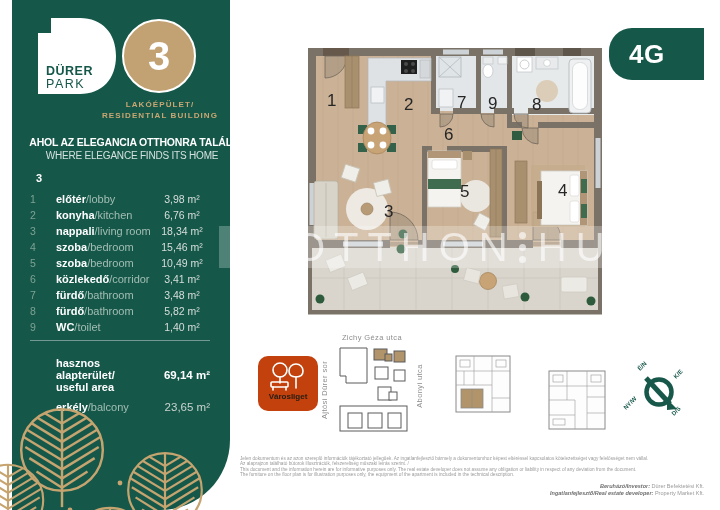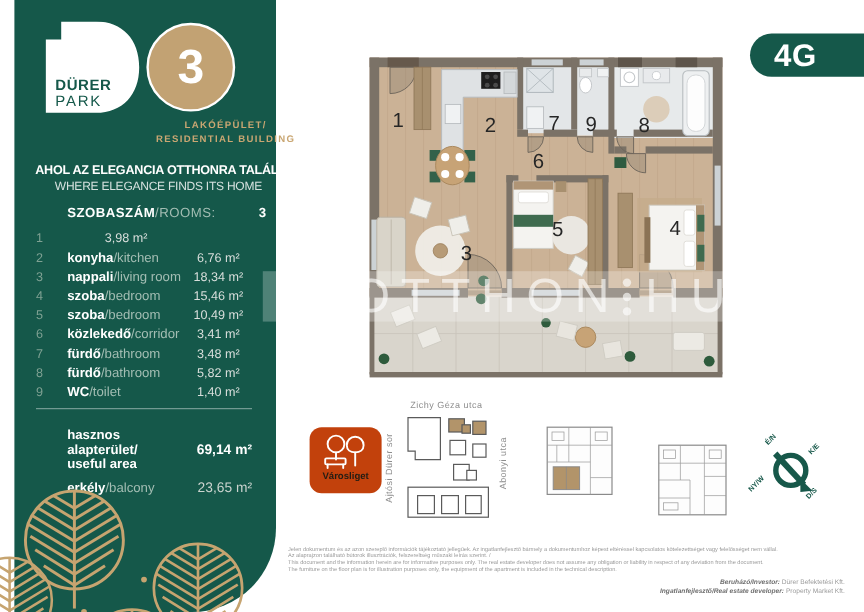--- a/index.html
+++ b/index.html
@@ -7,21 +7,21 @@
   #page{position:relative;width:720px;height:510px;background:#ffffff;overflow:hidden;margin:0 auto;}
 
   
   #sidebar{position:absolute;left:12px;top:0;width:218px;height:510px;background:#15584A;
            border-bottom-right-radius:70px;}
   #dlogo{position:absolute;left:26px;top:18px;width:80px;height:80px;}
   #num-circle{position:absolute;left:110px;top:19px;width:74px;height:74px;border-radius:50%;
               background:#C2A273;border:2px solid #ffffff;display:flex;align-items:center;justify-content:center;}
   #num-circle span{color:#fff;font-size:40px;font-weight:bold;line-height:1;}
   #bldg-label{position:absolute;left:88px;top:99px;width:120px;text-align:center;
-              color:#C9A672;font-size:8px;letter-spacing:1.1px;line-height:11px;font-weight:bold;margin-left:28px;}
+              color:#C9A672;font-size:8px;letter-spacing:1.1px;line-height:11px;font-weight:bold;}
   #tagline{position:absolute;left:0;top:136px;width:240px;text-align:center;color:#fff;}
   #tagline .hu{font-size:10.5px;font-weight:bold;letter-spacing:-0.2px;}
   #tagline .en{font-size:10px;color:rgba(255,255,255,.82);margin-top:2px;letter-spacing:-0.2px;}
 
   #rooms{position:absolute;left:0;top:172px;width:218px;padding:0 20px 0 18px;color:#fff;}
   .thead{display:grid;grid-template-columns:26px 1fr 56px;font-size:11px;margin-bottom:7px;}
   .thead .h-hu{grid-column:2;font-weight:bold;letter-spacing:.4px;}
   .thead .h-en{font-weight:normal;color:#A3BDB3;}
   .thead .h-count{text-align:right;padding-right:14px;font-weight:bold;}
   .trow{display:grid;grid-template-columns:26px 1fr 56px;font-size:11px;line-height:16px;height:16px;}
@@ -35,21 +35,21 @@
   .srow .lab .en2{color:#A3BDB3;font-weight:bold;}
   .srow .val{text-align:right;font-weight:bold;font-size:11.5px;white-space:nowrap;}
   .srow.muted .lab .en2{font-weight:normal;}
   .srow.muted .val{font-weight:normal;color:#CBD4CF;}
   .srow.first{margin-bottom:8px;margin-top:16px;}
   .srow.first .val{color:#fff;}
 
   #leafdeco{position:absolute;left:0;top:378px;width:240px;height:132px;pointer-events:none;}
 
   
-  #badge4g{position:absolute;right:0;top:28px;width:95px;height:36px;background:#15584A;
+  #badge4g{position:absolute;right:16px;top:28px;width:95px;height:52px;background:#15584A;
            border-radius:23px 0 0 23px;display:flex;align-items:center;}
   #badge4g span{color:#fff;font-weight:bold;font-size:26px;padding-left:20px;letter-spacing:.5px;}
 
   #plan{position:absolute;left:283px;top:33px;}
 
   #watermark{position:absolute;left:219px;top:226px;width:452px;height:42px;background:rgba(255,255,255,.25);
              display:flex;align-items:center;color:rgba(255,255,255,.62);font-size:40px;letter-spacing:9px;
              padding-left:8px;}
   #watermark .dots{display:flex;flex-direction:column;gap:5px;margin:0 12px 0 2px;}
   #watermark .dots i{width:7px;height:7px;border-radius:50%;background:rgba(255,255,255,.62);}
@@ -92,26 +92,26 @@
       <div>RESIDENTIAL BUILDING</div>
     </div>
 
     <div id="tagline">
       <div class="hu">AHOL AZ ELEGANCIA OTTHONRA TALÁL/</div>
       <div class="en">WHERE ELEGANCE FINDS ITS HOME</div>
     </div>
 
     <div id="rooms">
       <div class="thead">
-        <div class="h-hu"><span>SZOBASZÁM</span><span class="h-en">/ROOMS:</span></div>
         <div class="h-count">3</div>
       </div>
 
       <div class="trow">
           <span class="num">1</span>
+          <span><span class="hu">előtér</span><span class="en">/lobby</span></span>
           <span class="area">3,98 m²</span>
         </div>
       <div class="trow">
           <span class="num">2</span>
           <span><span class="hu">konyha</span><span class="en">/kitchen</span></span>
           <span class="area">6,76 m²</span>
         </div>
       <div class="trow">
           <span class="num">3</span>
           <span><span class="hu">nappali</span><span class="en">/living room</span></span>

